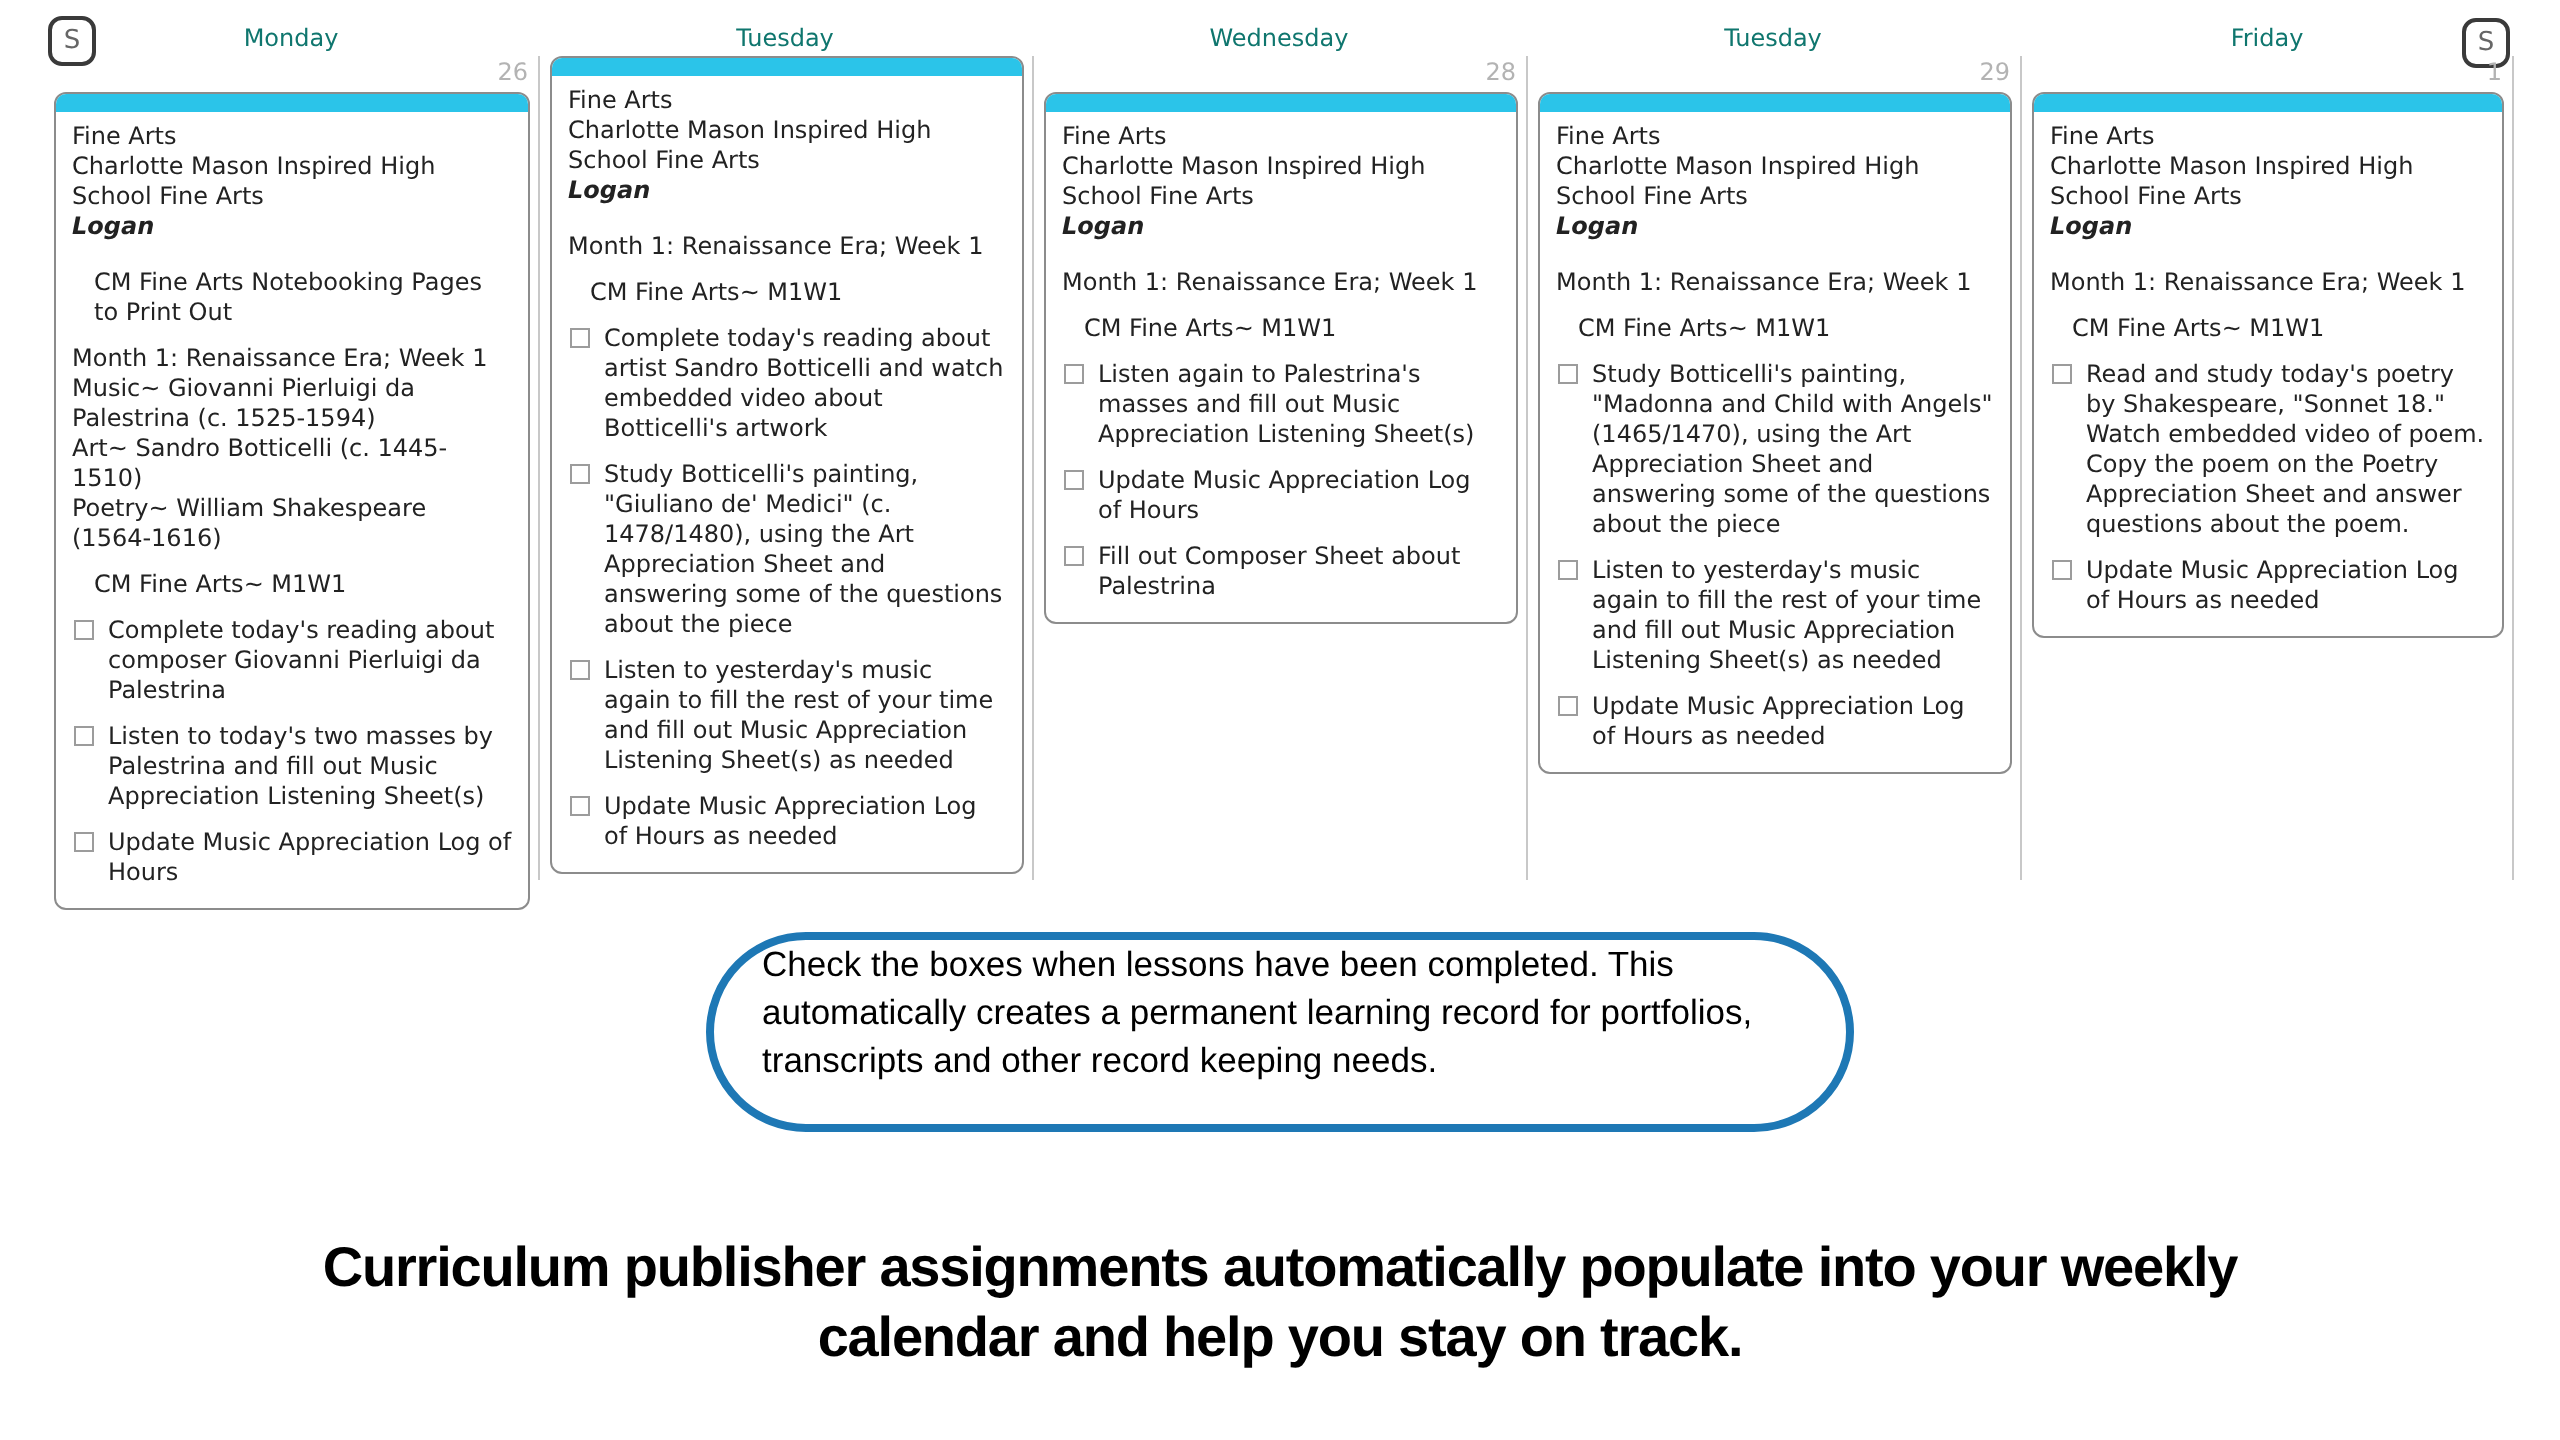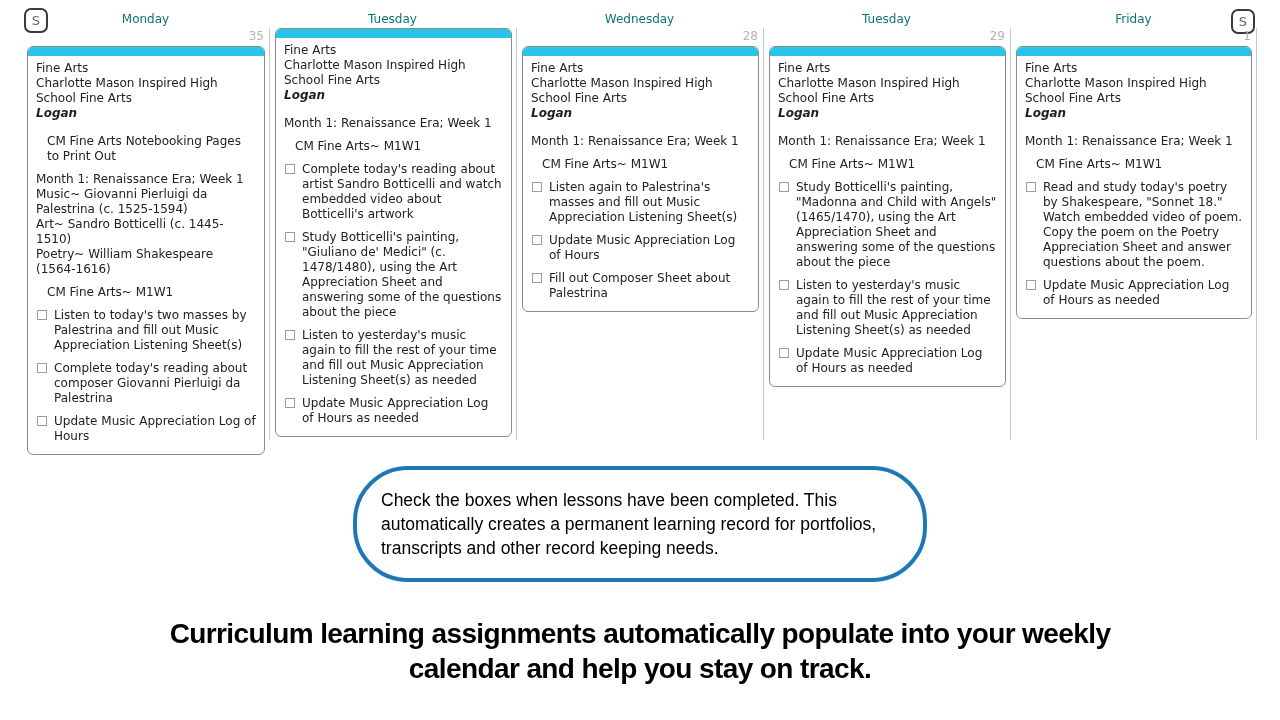--- a/index.html
+++ b/index.html
@@ -35,64 +35,64 @@
   .item{margin-top:8px;}
   .item.note{padding-left:11px;}
   .item.info{white-space:pre-line;}
   .item.cb{display:flex;}
   .cb-box{
     flex:none;width:10px;height:10px;box-sizing:border-box;
     border:1px solid #9c9c9c;background:#fff;margin:2px 7px 0 1px;cursor:pointer;
   }
   
   .callout{
-    position:absolute;left:353px;top:466px;width:574px;height:116px;box-sizing:border-box;
+    position:absolute;left:353px;top:466px;width:574px;height:100px;box-sizing:border-box;
     border:4px solid var(--callout-border);border-radius:55px;background:#fff;
-    display:flex;align-items:center;padding:0 30px 0 24px;
+    display:flex;padding:0 30px 0 24px;
     font-family:"Liberation Sans",sans-serif;font-size:17.5px;line-height:24px;color:#000;
   }
   
   .caption{
     position:absolute;left:0;right:0;top:616px;text-align:center;color:#000;
     font-family:"Liberation Sans",sans-serif;font-weight:bold;
     font-size:28px;line-height:35px;letter-spacing:-0.6px;
   }
 </style>
 </head>
 <body style="--accent: #2BC4E9; --callout-border: #1E78B5; --card-border: #8C8C8C; --divider: #C8C8C8; --date-color: #B3B3B3;">
 
 <div class="s-btn left">S</div>
 <div class="s-btn right">S</div>
 
 <div class="calendar" id="calendar">
     <div class="col">
       <div class="day-name">Monday</div>
       <div class="col-body">
-        <div class="date-num">35</div>
+        <div class="date-num">26</div>
         <div class="card">
           <div class="card-top"></div>
           <div class="card-body">
             <div class="card-head">
               <div>Fine Arts</div>
               <div>Charlotte Mason Inspired High School Fine Arts</div>
               <div class="card-student">Logan</div>
             </div>
             <div class="item note">CM Fine Arts Notebooking Pages to Print Out</div>
             <div class="item info">Month 1: Renaissance Era; Week 1
 Music~ Giovanni Pierluigi da Palestrina (c. 1525-1594)
 Art~ Sandro Botticelli (c. 1445-1510)
 Poetry~ William Shakespeare (1564-1616)</div>
             <div class="item note">CM Fine Arts~ M1W1</div>
             <div class="item cb">
               <span class="cb-box"></span>
+              <span class="cb-text">Complete today's reading about composer Giovanni Pierluigi da Palestrina</span>
+            </div>
+            <div class="item cb">
+              <span class="cb-box"></span>
               <span class="cb-text">Listen to today's two masses by Palestrina and fill out Music Appreciation Listening Sheet(s)</span>
-            </div>
-            <div class="item cb">
-              <span class="cb-box"></span>
-              <span class="cb-text">Complete today's reading about composer Giovanni Pierluigi da Palestrina</span>
             </div>
             <div class="item cb">
               <span class="cb-box"></span>
               <span class="cb-text">Update Music Appreciation Log of Hours</span>
             </div>
           </div>
         </div>
       </div>
     </div>
     <div class="col divided">
@@ -214,15 +214,15 @@
         </div>
       </div>
     </div>
   </div>
 
 <div class="callout">
   <span>Check the boxes when lessons have been completed. This automatically creates a permanent learning record for portfolios, transcripts and other record keeping needs.</span>
 </div>
 
 <div class="caption">
-  <div>Curriculum learning assignments automatically populate into your weekly</div>
+  <div>Curriculum publisher assignments automatically populate into your weekly</div>
   <div>calendar and help you stay on track.</div>
 </div>
 
 </body></html>

